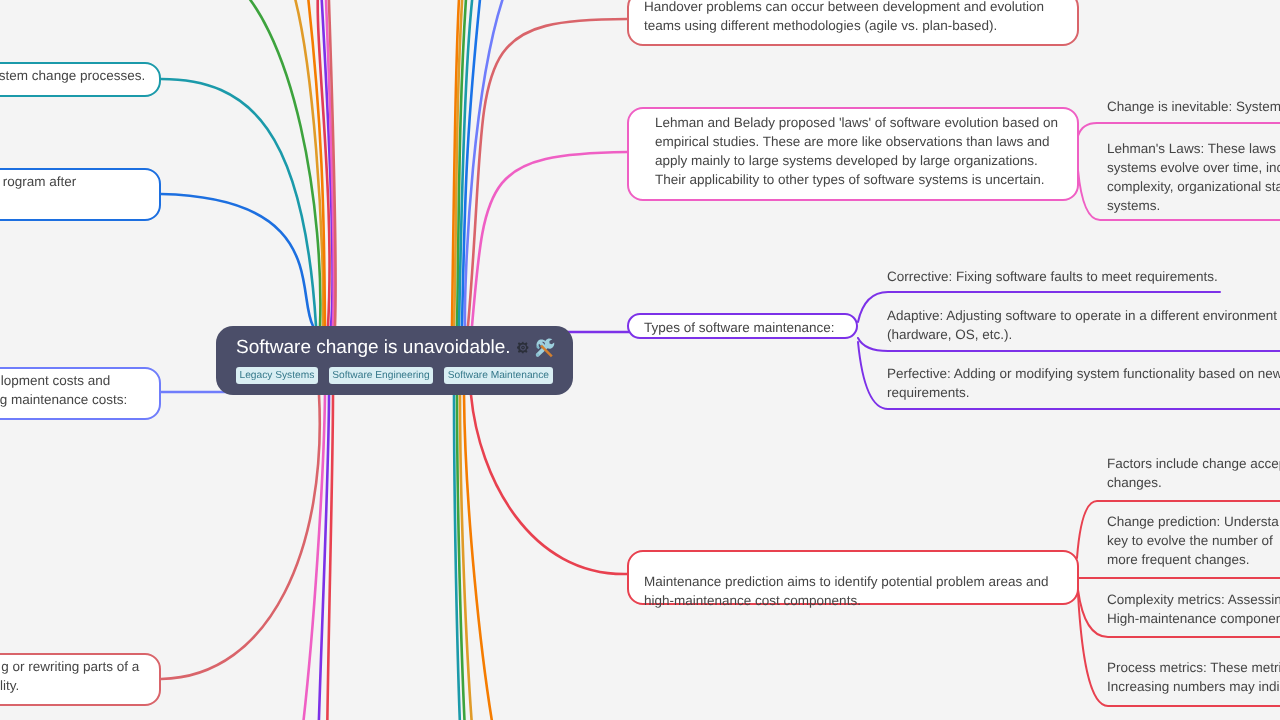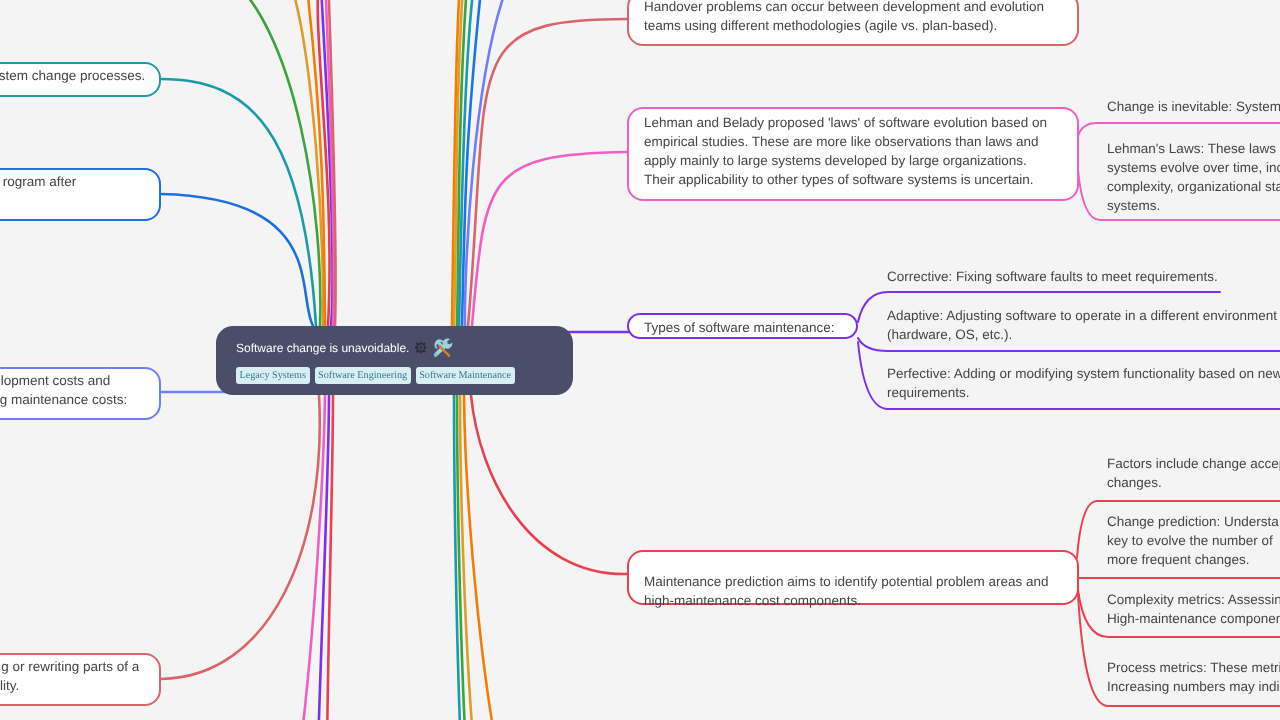--- a/index.html
+++ b/index.html
@@ -8,22 +8,22 @@
        font-family:"Liberation Sans",sans-serif;
        -webkit-font-smoothing:antialiased;text-rendering:geometricPrecision;}
   #stage{position:relative;width:1280px;height:720px;overflow:hidden;background:#f4f4f4;}
   #edges{position:absolute;left:0;top:0;width:1280px;height:720px;overflow:visible;}
   .node{position:absolute;box-sizing:border-box;background:#fff;border:2.2px solid;
         border-radius:16px;color:#454545;font-size:13.5px;line-height:19px;
         white-space:nowrap;}
   .leaf{position:absolute;color:#454545;font-size:13.5px;line-height:19px;white-space:nowrap;}
   #root{position:absolute;background:#4b4e69;border-radius:17px;box-sizing:border-box;
         padding:11px 20px;}
-  #root .rtitle{color:#fff;font-size:12px;line-height:22px;white-space:nowrap;display:flex;align-items:center;gap:5px;}
-  #root .tags{margin-top:8px;display:flex;gap:5px;font-family:Liberation Serif, serif;}
+  #root .rtitle{color:#fff;font-size:19px;line-height:22px;white-space:nowrap;display:flex;align-items:center;gap:5px;}
+  #root .tags{margin-top:8px;display:flex;gap:11px;}
   #root .tag{background:#d9eef3;color:#35788a;font-size:10.2px;line-height:17px;
              padding:0 3.5px;border-radius:3px;white-space:nowrap;}
   #root .emo{flex:0 0 auto;}
   #root .emo2{flex:0 0 auto;}
 </style>
 </head>
 <body>
 
 <div id="stage">
   <svg id="edges" viewBox="0 0 1280 720">
@@ -77,21 +77,21 @@
       <div class="ln" style="text-align:right;margin-right:16.8px;">g maintenance costs:</div>
     </div>
   <div class="node" style="left:-193px;top:653px;width:354px;height:53px;border-color:#d9646a;padding:2px 15px">
       <div class="ln" style="text-align:right;margin-right:4.8px;">g or rewriting parts of a</div>
       <div class="ln" style="text-align:right;margin-right:124.8px;">lity.</div>
     </div>
   <div class="node" style="left:627px;top:-9px;width:452px;height:55px;border-color:#d9646a;padding:4px 15px">
       <div class="ln" style="">Handover problems can occur between development and evolution</div>
       <div class="ln" style="">teams using different methodologies (agile vs. plan-based).</div>
     </div>
-  <div class="node" style="left:627px;top:107px;width:452px;height:94px;border-color:#ef5fc4;padding:4px 15px">
+  <div class="node" style="left:627px;top:107px;width:452px;height:94px;border-color:#ef5fc4;padding:4px 26px">
       <div class="ln" style="">Lehman and Belady proposed 'laws' of software evolution based on</div>
       <div class="ln" style="">empirical studies. These are more like observations than laws and</div>
       <div class="ln" style="">apply mainly to large systems developed by large organizations.</div>
       <div class="ln" style="">Their applicability to other types of software systems is uncertain.</div>
     </div>
   <div class="node" style="left:627px;top:313px;width:231px;height:26px;border-color:#7c31e8;padding:3px 15px">
       <div class="ln" style="">Types of software maintenance:</div>
     </div>
   <div class="node" style="left:627px;top:550px;width:452px;height:55px;border-color:#e8414f;padding:20px 15px">
       <div class="ln" style="">Maintenance prediction aims to identify potential problem areas and</div>

